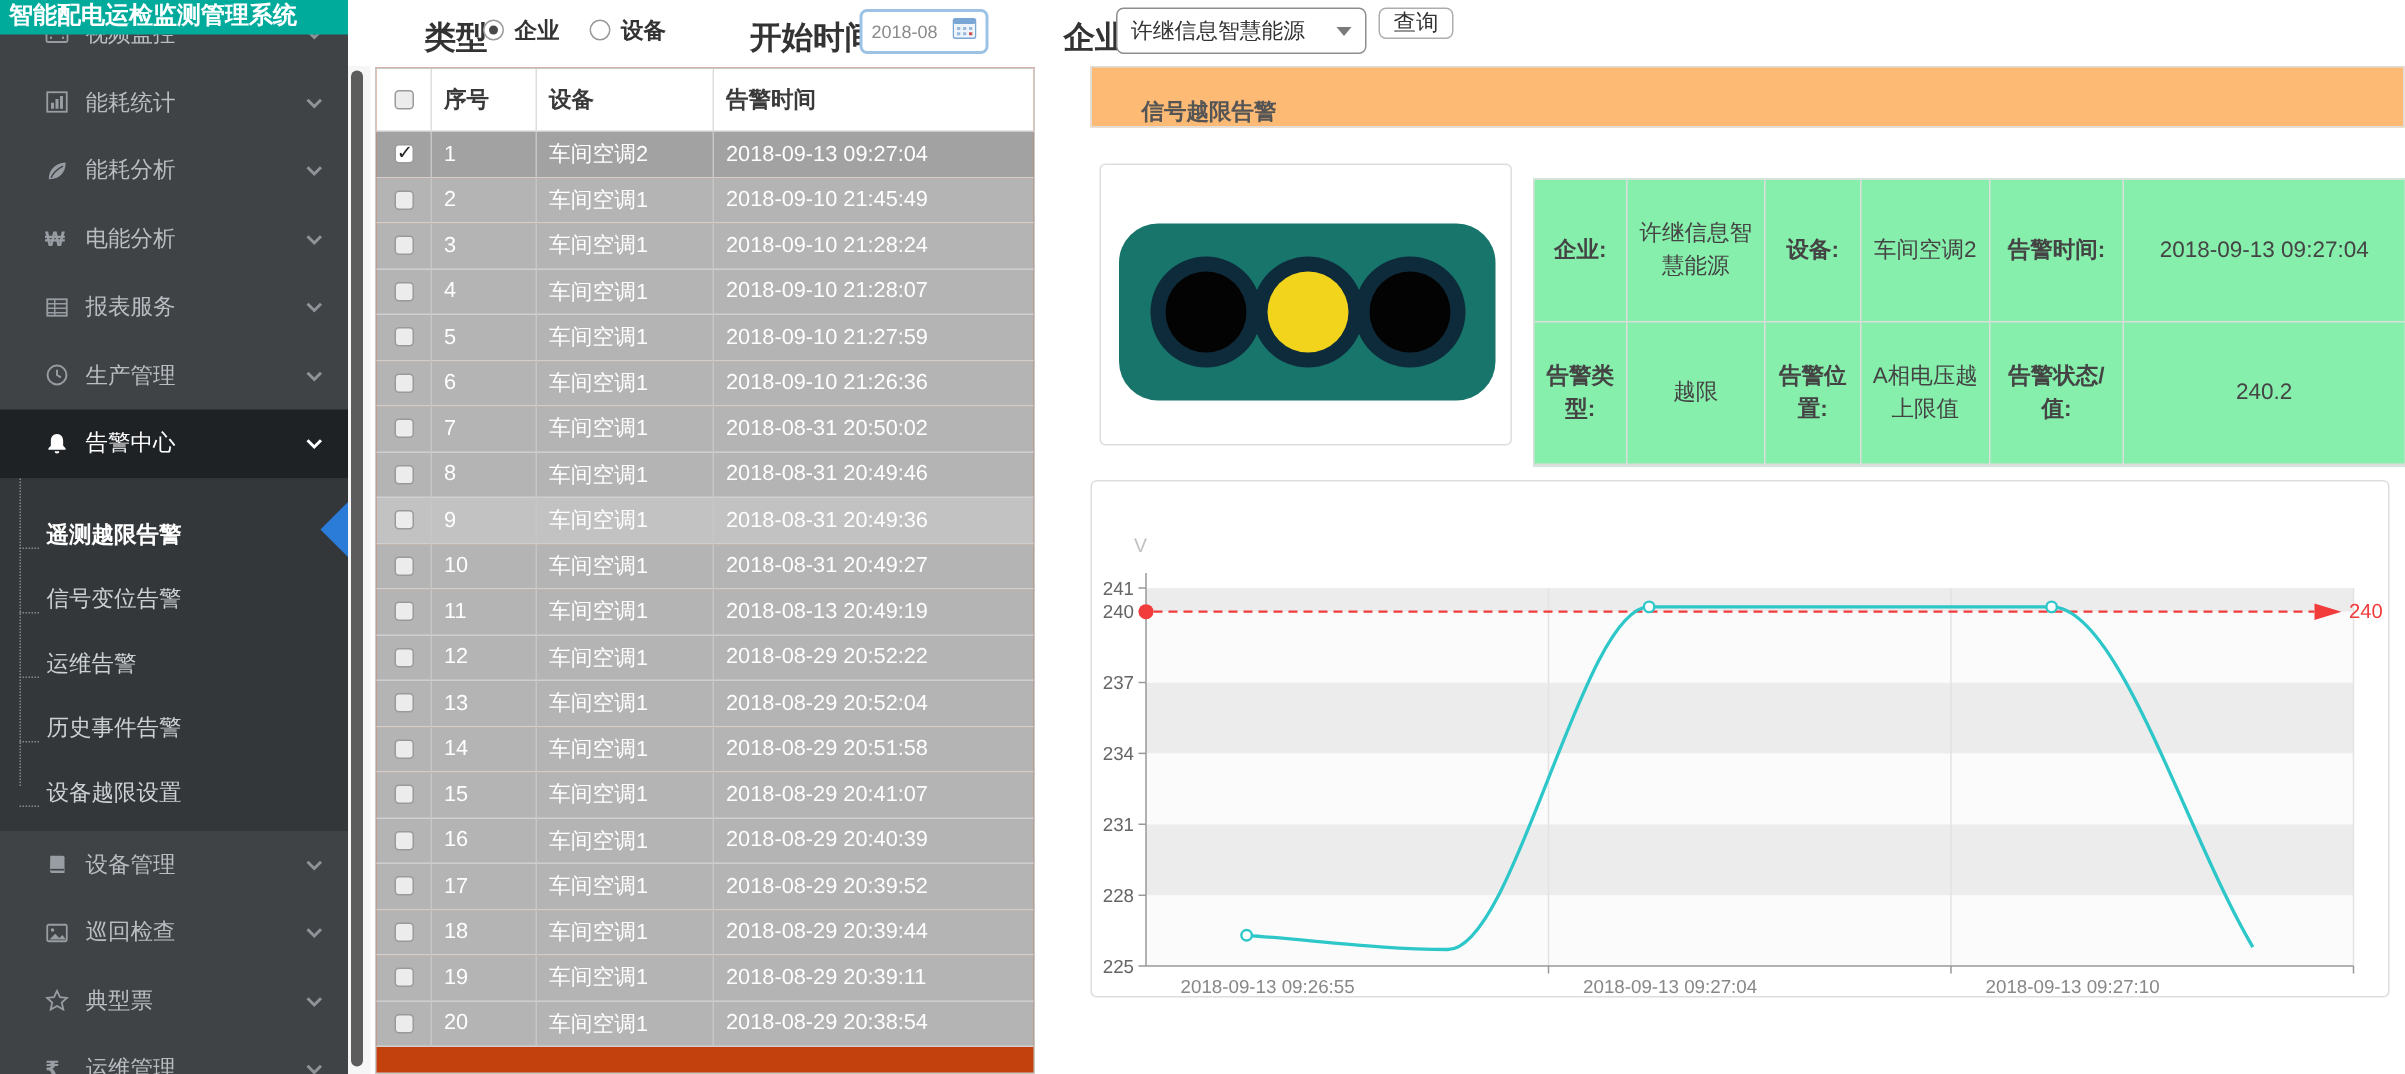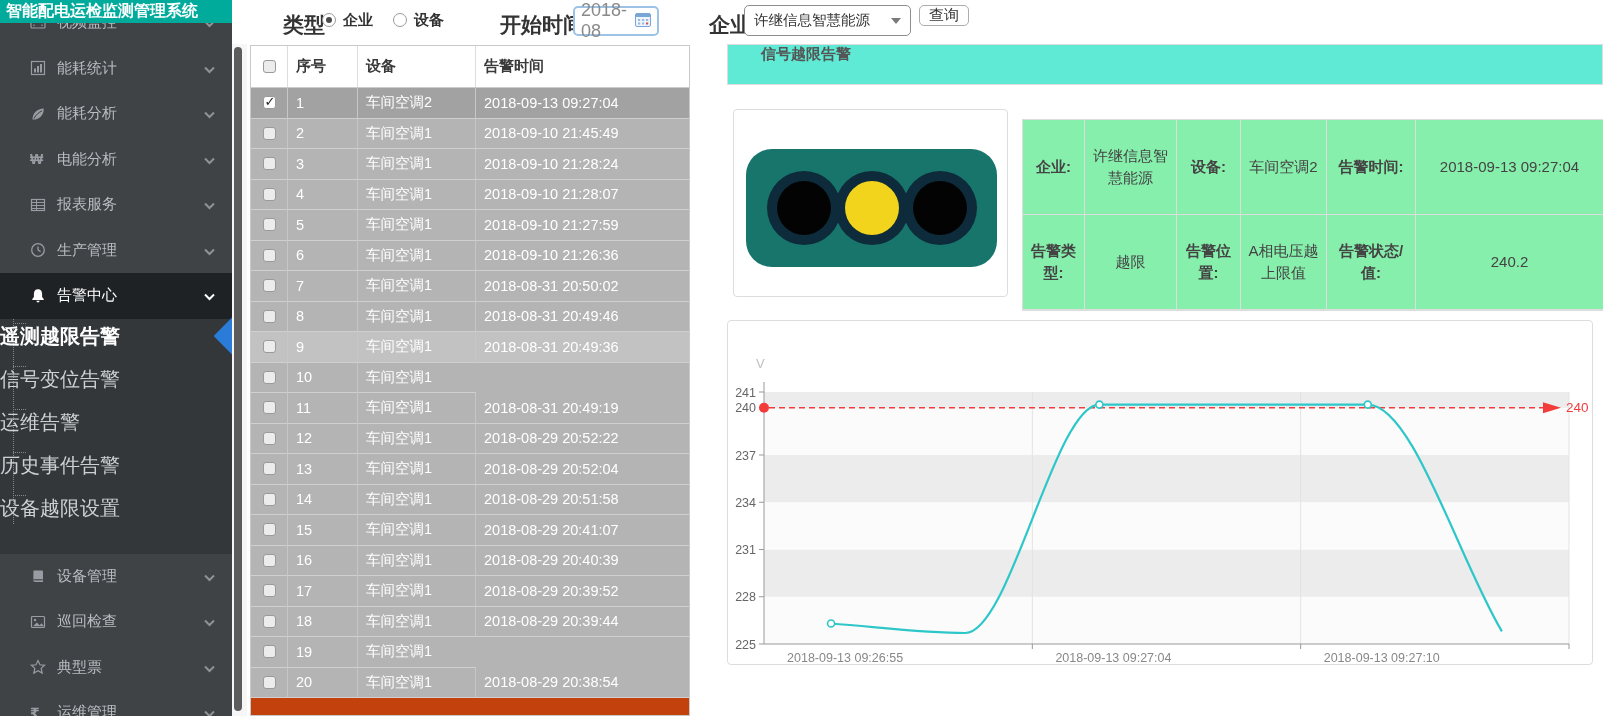--- a/index.html
+++ b/index.html
@@ -13,41 +13,41 @@
   #menu { position:absolute; top:0; left:0; right:0; }
   .menu-item { height:45.5px; display:flex; align-items:center; padding:0 17px 0 30px;
     color:#b9bdc1; font-size:15px; cursor:pointer; }
   .menu-item .mi-icon { width:27px; color:#979da2; display:flex; align-items:center; font-size:14px; }
   .menu-item .mi-label { flex:1; }
   .menu-item .chev { color:#8e9397; }
   .menu-item.active { background:#1e2225; color:#fff; }
   .menu-item.active .mi-icon, .menu-item.active .chev { color:#fff; }
   #submenu { background:#33373a; position:relative; padding:4px 0 16px; }
   #submenu::before { content:''; position:absolute; left:13px; top:0; bottom:30px; border-left:1px dotted #85888b; }
-  .sub-item { height:43px; display:flex; align-items:flex-start; 
-    color:#ced1d4; font-size:20px; cursor:pointer; position:relative; }
+  .sub-item { height:43px; display:flex; align-items:flex-end; padding-left:31px;
+    color:#ced1d4; font-size:15px; cursor:pointer; position:relative; }
   .sub-item::before { content:''; position:absolute; left:13px; width:13px; border-top:1px dotted #85888b; }
   .sub-item.selected { color:#fff; font-weight:bold; }
   .sub-item.selected::after { content:''; position:absolute; right:-13px; width:26px; height:26px;
     background:#2b7cd9; transform:rotate(45deg); }
 
   
   #left-scroll { position:absolute; left:232px; top:44px; width:15px; height:672px; background:#f6f6f6; }
   #left-scroll .thumb { position:absolute; left:2px; top:3px; width:8px; height:664px; background:#5c5c5c; border-radius:4px; }
 
   
   #topbar { position:absolute; left:247px; top:0; width:1356px; height:44px; background:#fff; }
   .flabel { position:absolute; top:11px; font-size:21px; font-weight:bold; color:#333; }
   .radio { width:14px; height:14px; border:1px solid #999; border-radius:50%; background:#fff;
     display:inline-block; position:absolute; top:13px; cursor:pointer; }
   .radio.on::after { content:''; position:absolute; inset:3px; border-radius:50%; background:#4a4a4a; }
   .rlabel { position:absolute; top:11px; font-size:15px; font-weight:bold; color:#333; }
   #date-input { position:absolute; left:326px; top:6px; width:86px; height:30px; border:2px solid #9cc3e5;
     border-radius:5px; background:#fff; display:flex; align-items:center; padding:0 6px; cursor:text; }
-  #date-input .dval { font-size:18px; color:#8a8a8a; flex:1; }
+  #date-input .dval { font-size:12px; color:#8a8a8a; flex:1; }
   #enterprise-select { position:absolute; left:497px; top:5px; width:167px; height:31px; border:1px solid #8d8d8d;
     border-radius:5px; background:#fff; display:flex; align-items:center; padding:0 9px; cursor:pointer; }
   #enterprise-select .sval { font-size:14.5px; color:#333; flex:1; }
   .caret { width:0; height:0; border-left:5px solid transparent; border-right:5px solid transparent; border-top:6px solid #7a7a7a; }
   #query-btn { position:absolute; left:672px; top:5px; width:50px; height:21px; border:1px solid #adadad;
     border-radius:5px; background:#fff; font-size:15px; color:#333; cursor:pointer;
     font-family:"Liberation Sans","DejaVu Sans",sans-serif; }
 
   
   #table-panel { position:absolute; left:250px; top:45px; width:440px; height:671px; background:#c2410c;
@@ -63,22 +63,22 @@
     border-right:1px solid #c6c6c6; border-bottom:1px solid #cfcfcf; overflow:hidden; white-space:nowrap; }
   .drow > div:first-child { justify-content:center; padding-left:0; }
   .drow > div:last-child { border-right:none; }
   .drow.selected { background:#a2a2a2; }
   .drow.light { background:#c2c2c2; }
   .cb { width:13px; height:13px; border:1px solid #9a9a9a; border-radius:3px; background:#ececec; position:relative; }
   .cb.checked { background:#fff; }
   .cb.checked::after { content:'✓'; position:absolute; left:1px; top:-3px; font-size:13px; font-weight:bold; color:#222; }
 
   
-  #rp-header { position:absolute; left:727px; top:44px; width:876px; height:41px; background:#5eead4;
-    border:1px solid #ddd; display:flex; align-items:flex-start; padding-left:33px;
+  #rp-header { position:absolute; left:727px; top:44px; width:876px; height:41px; background:#fdba74;
+    border:1px solid #ddd; display:flex; align-items:flex-end; padding-left:33px;
     font-size:15px; font-weight:bold; color:#555; }
   #tl-card { position:absolute; left:733px; top:109px; width:275px; height:188px; border:1px solid #ddd; border-radius:4px; background:#fff; }
   #light-rect { position:absolute; left:12px; top:39px; width:251px; height:118px; border-radius:26px;
     background:#17756c; display:flex; align-items:center; justify-content:center; }
   .lamp { width:74px; height:74px; border-radius:50%; background:#0e2b3b; margin:0 -3px;
     display:flex; align-items:center; justify-content:center; }
   .bulb { width:54px; height:54px; border-radius:50%; background:#030303; }
   .bulb.on { background:#f2d41c; }
 
   #info-table { position:absolute; left:1022px; top:119px; width:620px; height:192px;
@@ -363,28 +363,29 @@
     <div>9</div>
     <div>车间空调1</div>
     <div>2018-08-31 20:49:36</div>
   </div>
       <div class="trow drow">
     <div>
           <span class="cb"></span>
         </div>
     <div>10</div>
     <div>车间空调1</div>
+    <div>2018-08-31 20:49:27</div>
   </div>
       <div class="trow drow">
     <div>
           <span class="cb"></span>
         </div>
     <div>11</div>
     <div>车间空调1</div>
-    <div>2018-08-31 20:49:19</div>
+    <div>2018-08-13 20:49:19</div>
   </div>
       <div class="trow drow">
     <div>
           <span class="cb"></span>
         </div>
     <div>12</div>
     <div>车间空调1</div>
     <div>2018-08-29 20:52:22</div>
   </div>
       <div class="trow drow">
@@ -434,20 +435,21 @@
     <div>18</div>
     <div>车间空调1</div>
     <div>2018-08-29 20:39:44</div>
   </div>
       <div class="trow drow">
     <div>
           <span class="cb"></span>
         </div>
     <div>19</div>
     <div>车间空调1</div>
+    <div>2018-08-29 20:39:11</div>
   </div>
       <div class="trow drow">
     <div>
           <span class="cb"></span>
         </div>
     <div>20</div>
     <div>车间空调1</div>
     <div>2018-08-29 20:38:54</div>
   </div>
     </div>

